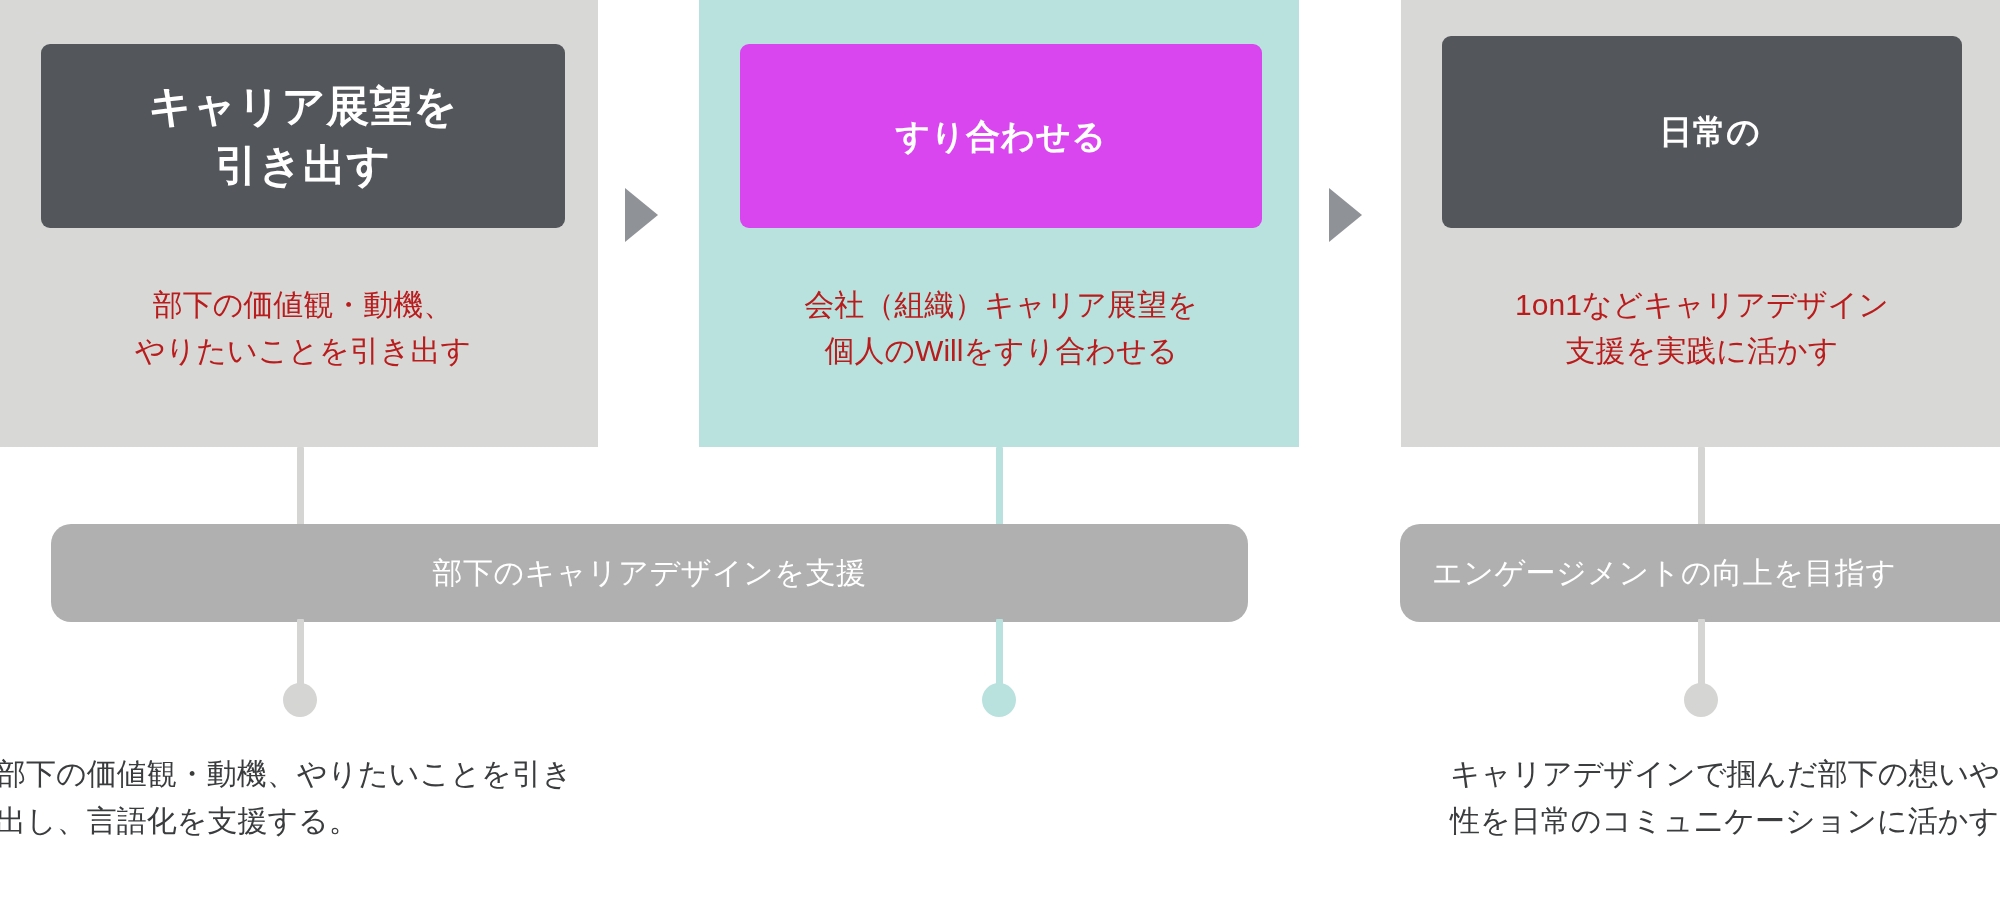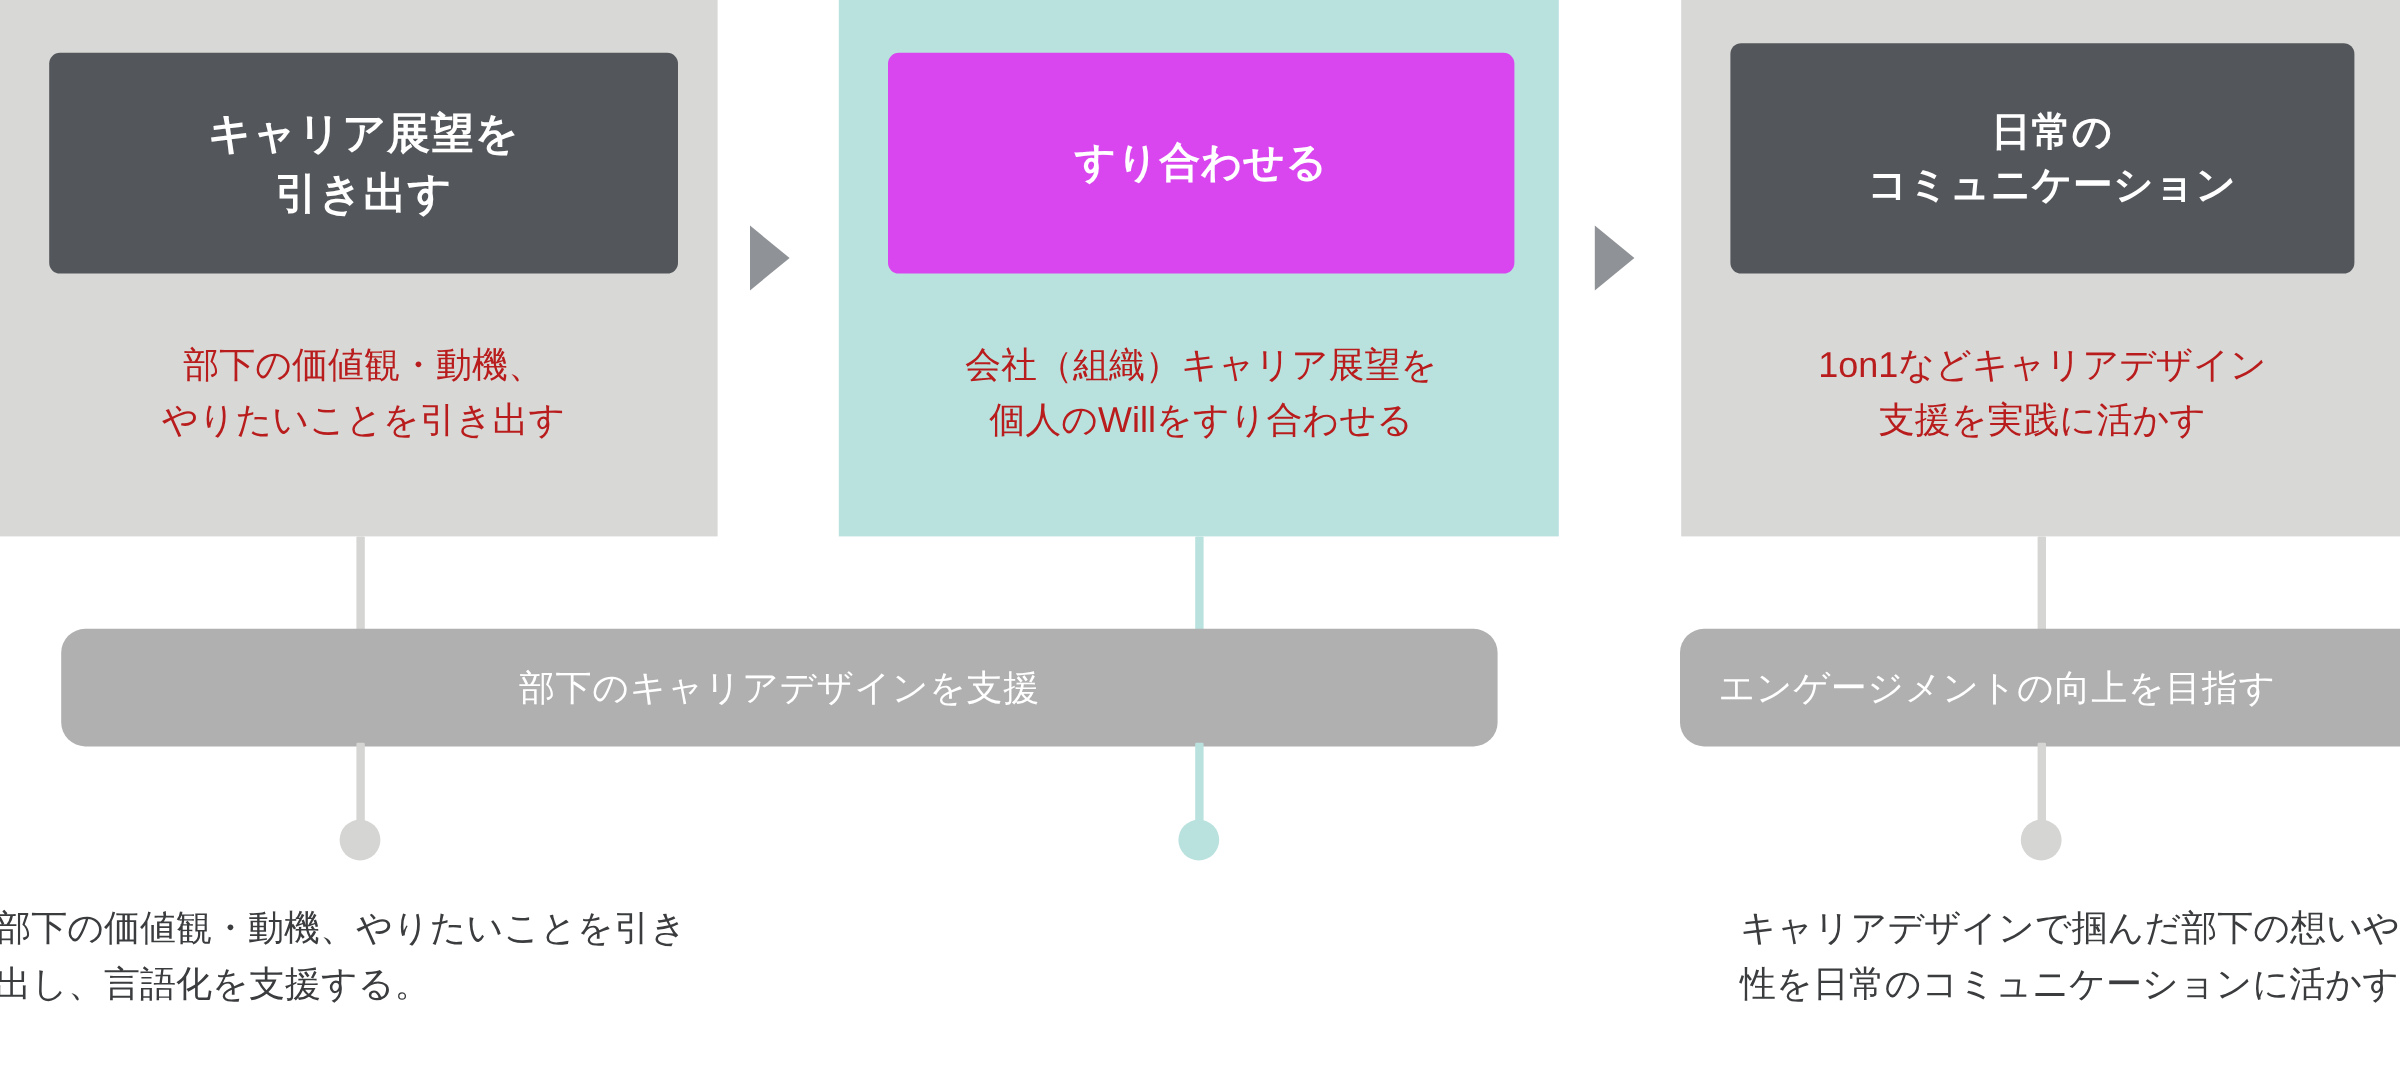--- a/index.html
+++ b/index.html
@@ -45,21 +45,21 @@
     line-height: 1.38;
     letter-spacing: 0.5px;
     box-sizing: border-box;
     padding: 4px 8px;
   }
   .step-btn.dark { background: #53565a; }
   .step-btn.accent { background: #d946ef; }
 
   #btn-1 {
     left: 41px;  top: 44px;  width: 524px; height: 184px;
-    font-size: 36px;
+    font-size: 43px;
   }
   #btn-2 {
     left: 740px; top: 44px;  width: 522px; height: 184px;
     font-size: 34px;
   }
   #btn-3 {
     left: 1442px; top: 36px; width: 520px; height: 192px;
     font-size: 33px;
     line-height: 1.32;
     padding-left: 24px;
@@ -176,21 +176,20 @@
 
   <div id="btn-2" class="step-btn accent">
     <div>
       <span class="btn-line">すり合わせる</span>
     </div>
   </div>
 
   <div id="btn-3" class="step-btn dark">
     <div>
       <span class="btn-line">日常の</span>
-      <span class="btn-line">コミュニケーション</span>
     </div>
   </div>
 
   <div id="arrow-1" class="arrow"></div>
   <div id="arrow-2" class="arrow"></div>
 
   <div id="cap-1" class="caption">
     <span class="cap-line">部下の価値観・動機、</span>
     <span class="cap-line">やりたいことを引き出す</span>
   </div>

